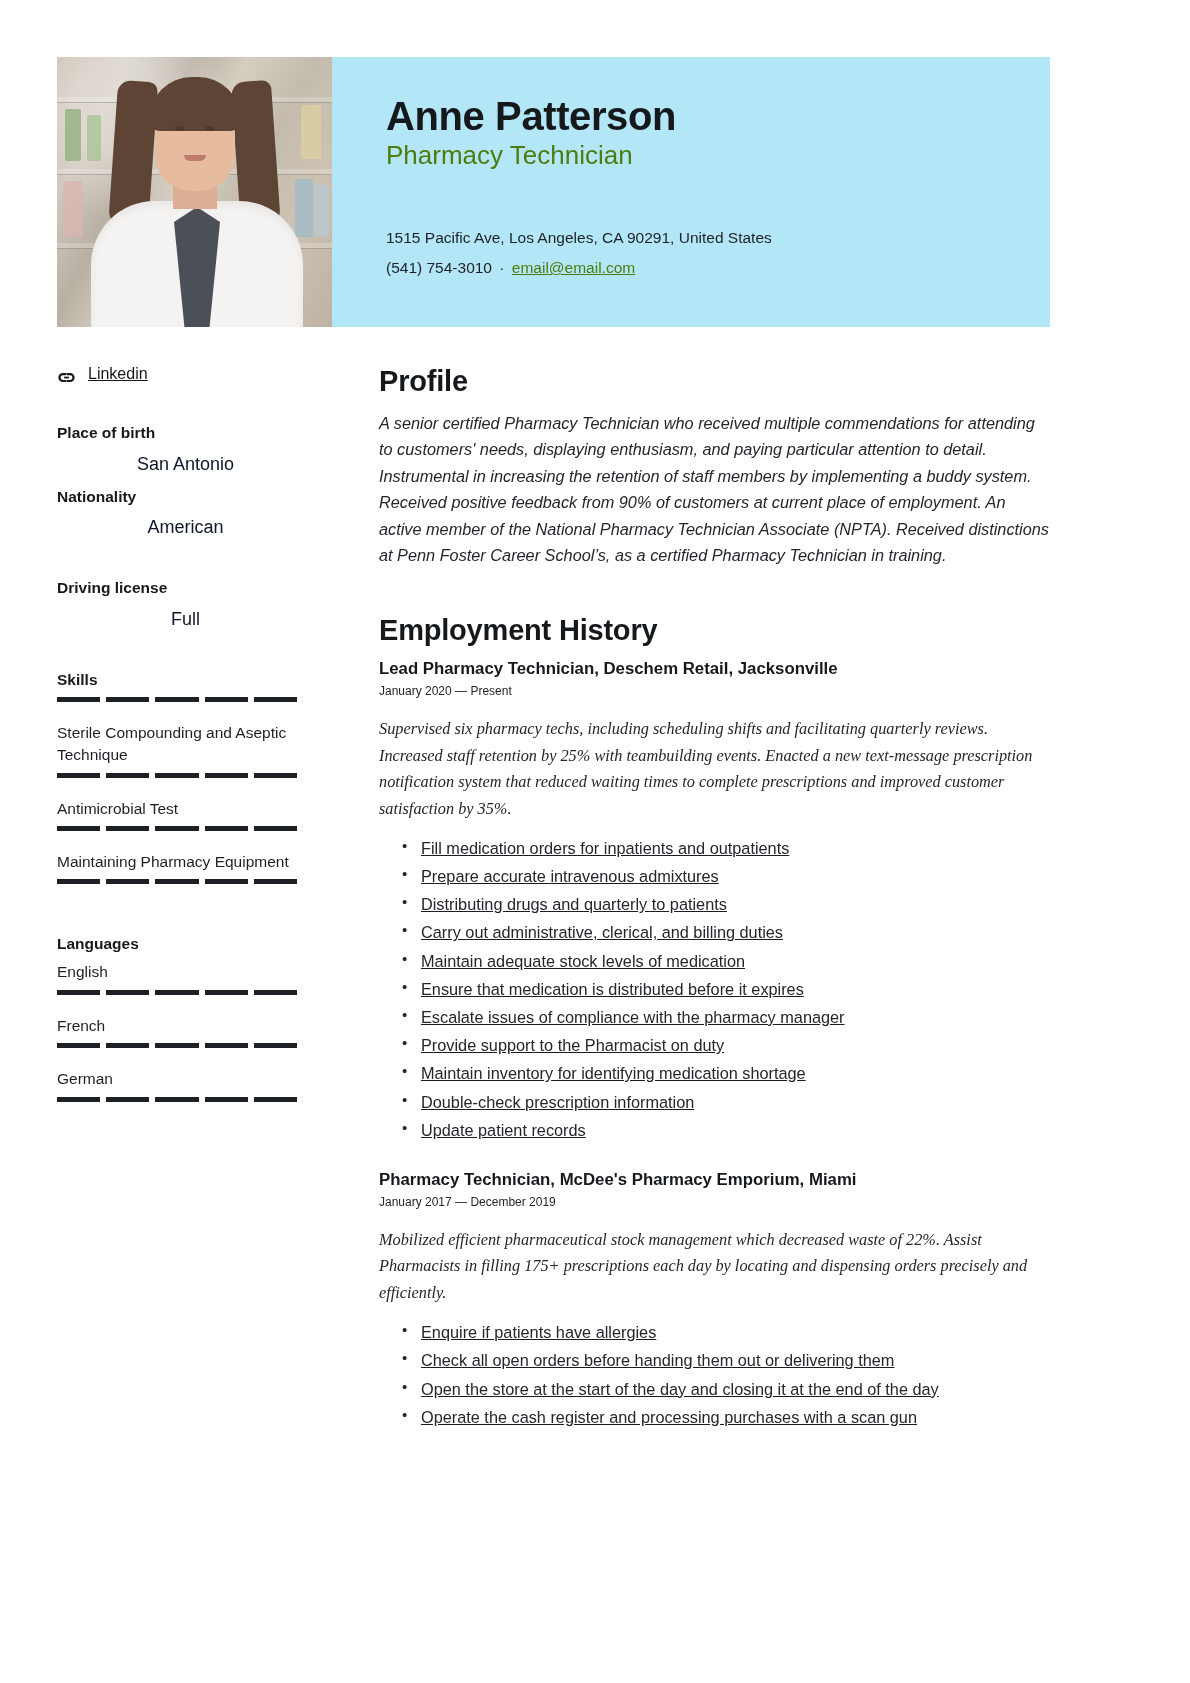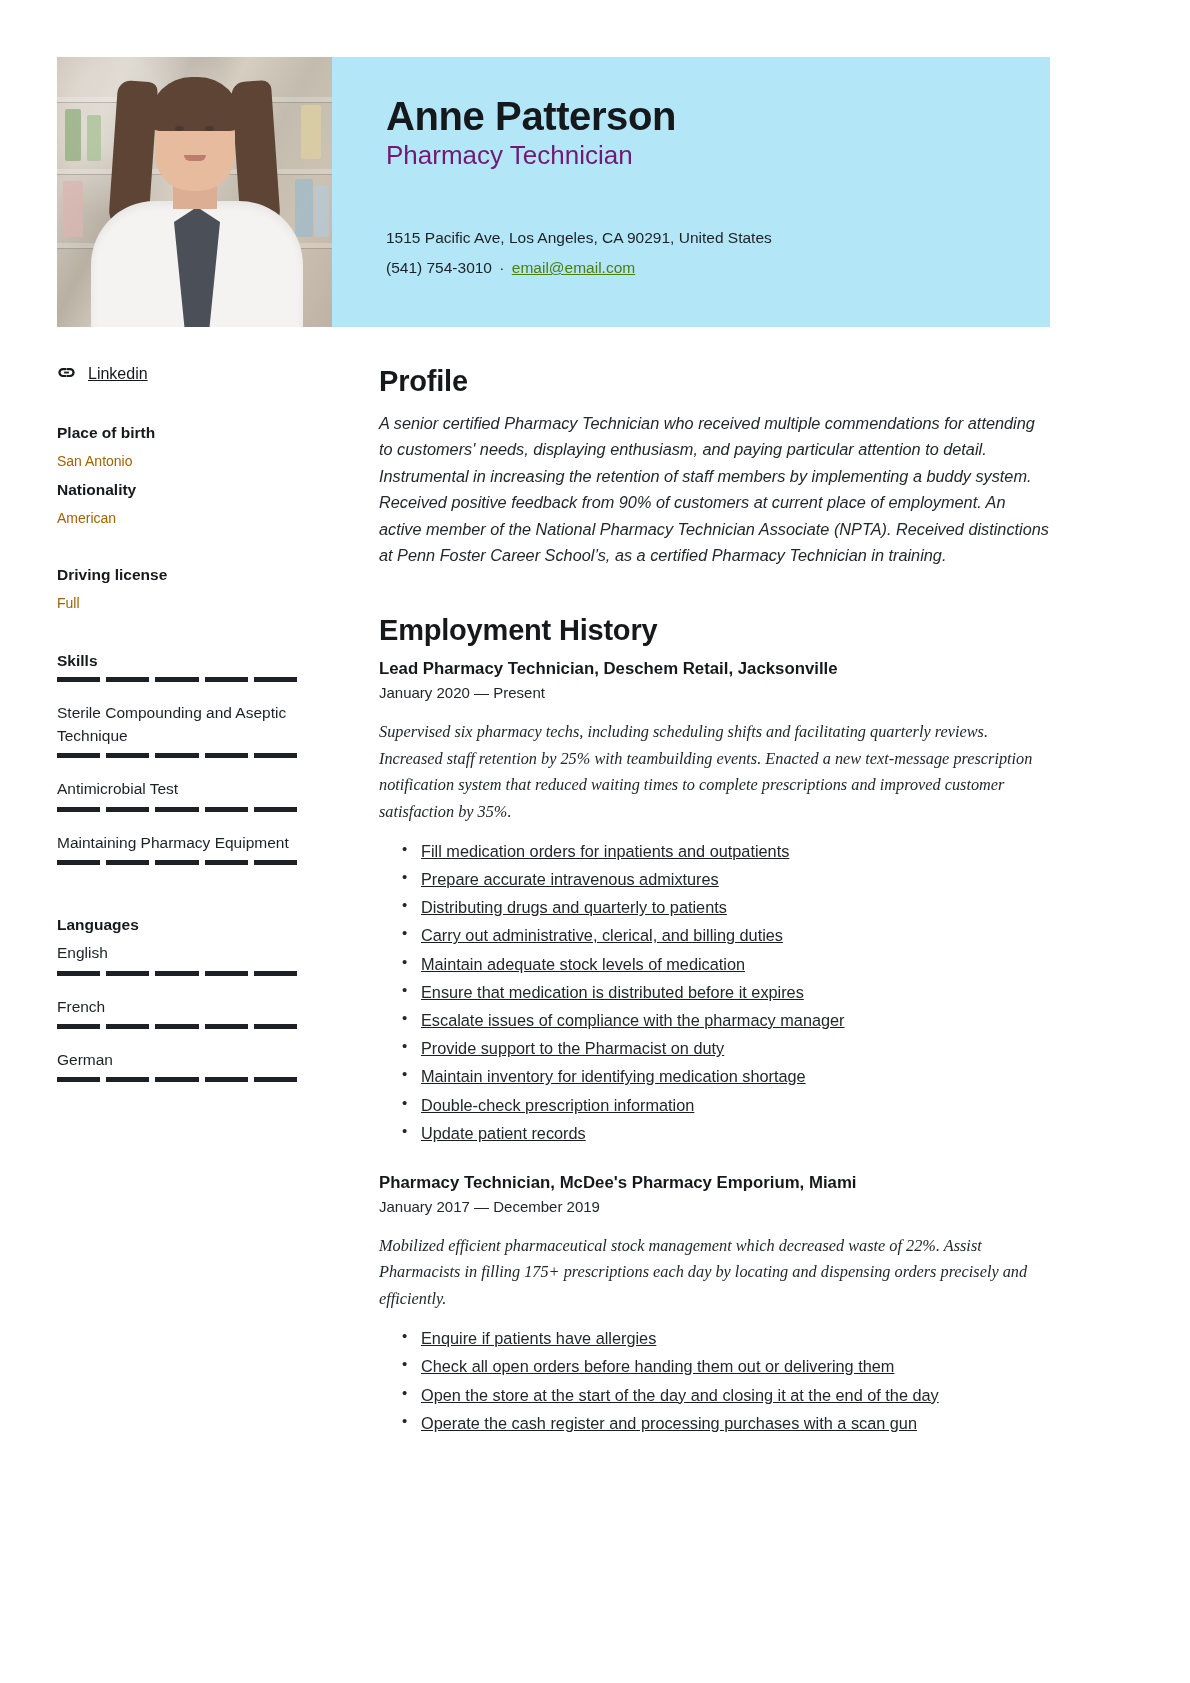--- a/index.html
+++ b/index.html
@@ -122,21 +122,21 @@
     letter-spacing: -0.4px;
     line-height: 1.05;
     margin: 0 0 4px 0;
     color: #16191c;
   }
   .job-title {
     font-size: 26px;
     font-weight: normal;
     line-height: 1.15;
     margin: 0;
-    color: #701a75;
+    color: #4d7c0f;
   }
   .contact {
     margin-top: 52px;
     font-size: 15.5px;
     line-height: 1.95;
     color: #1d2125;
   }
   .contact a, .contact .link {
     color: #4d7c0f;
     text-decoration: underline;
@@ -149,35 +149,35 @@
     left: 57px; top: 365px;
     width: 993px;
     display: flex;
     gap: 0;
   }
   .sidebar { width: 275px; flex: 0 0 275px; padding-right: 18px; }
   .main { flex: 1 1 auto; padding-left: 47px; }
 
   
   .link-row {
-    display: flex; align-items: flex-start; gap: 12px;
+    display: flex; align-items: flex-end; gap: 12px;
     font-size: 16px;
     margin-bottom: 38px;
   }
   .link-row .label { text-decoration: underline; color:#16191c; }
   .link-icon { display:inline-block; width:19px; height:13px; }
 
   .side-block { margin-bottom: 6px; }
   .side-h {
     font-size: 15.5px; font-weight: bold; color:#16191c;
     margin: 0 0 4px 0; line-height: 1.6;
   }
   .side-v {
-    font-size: 14px; color:#a16207;
-    margin: 0 0 4px 0; line-height: 1.6;
+    font-size: 18px; color:#0f172a;
+    margin: 0 0 4px 0; line-height: 1.6; text-align: center;
   }
   .side-gap { height: 28px; }
 
   .rate-item { margin-bottom: 5px; }
   .rate-label {
     font-size: 15.5px; color:#1d2125;
     line-height: 1.45; margin-bottom: 6px;
   }
   .rate-bar { display: flex; gap: 6px; width: 240px; margin-bottom: 20px; }
   .rate-seg { flex: 1 1 0; height: 5px; background: #1d2125; }
@@ -194,21 +194,21 @@
     font-style: italic;
     line-height: 1.62;
     margin: 0; color:#23272b;
   }
   .job { margin-top: 22px; }
   .job-head {
     font-size: 16.8px; font-weight: bold;
     margin: 0 0 5px 0; color:#16191c;
   }
   .job-dates {
-    font-size: 15px; margin: 0 0 18px 0; color:#23272b;
+    font-size: 12px; margin: 0 0 18px 0; color:#23272b;
   }
   .job-desc {
     font-size: 16.3px; font-style: italic;
     line-height: 1.62; margin: 8px 0 12px 0; color:#23272b;font-family:Liberation Serif, serif;
   }
   ul.bullets {
     margin: 0; padding-left: 42px;
     list-style: none;
     text-decoration: underline;
   }

